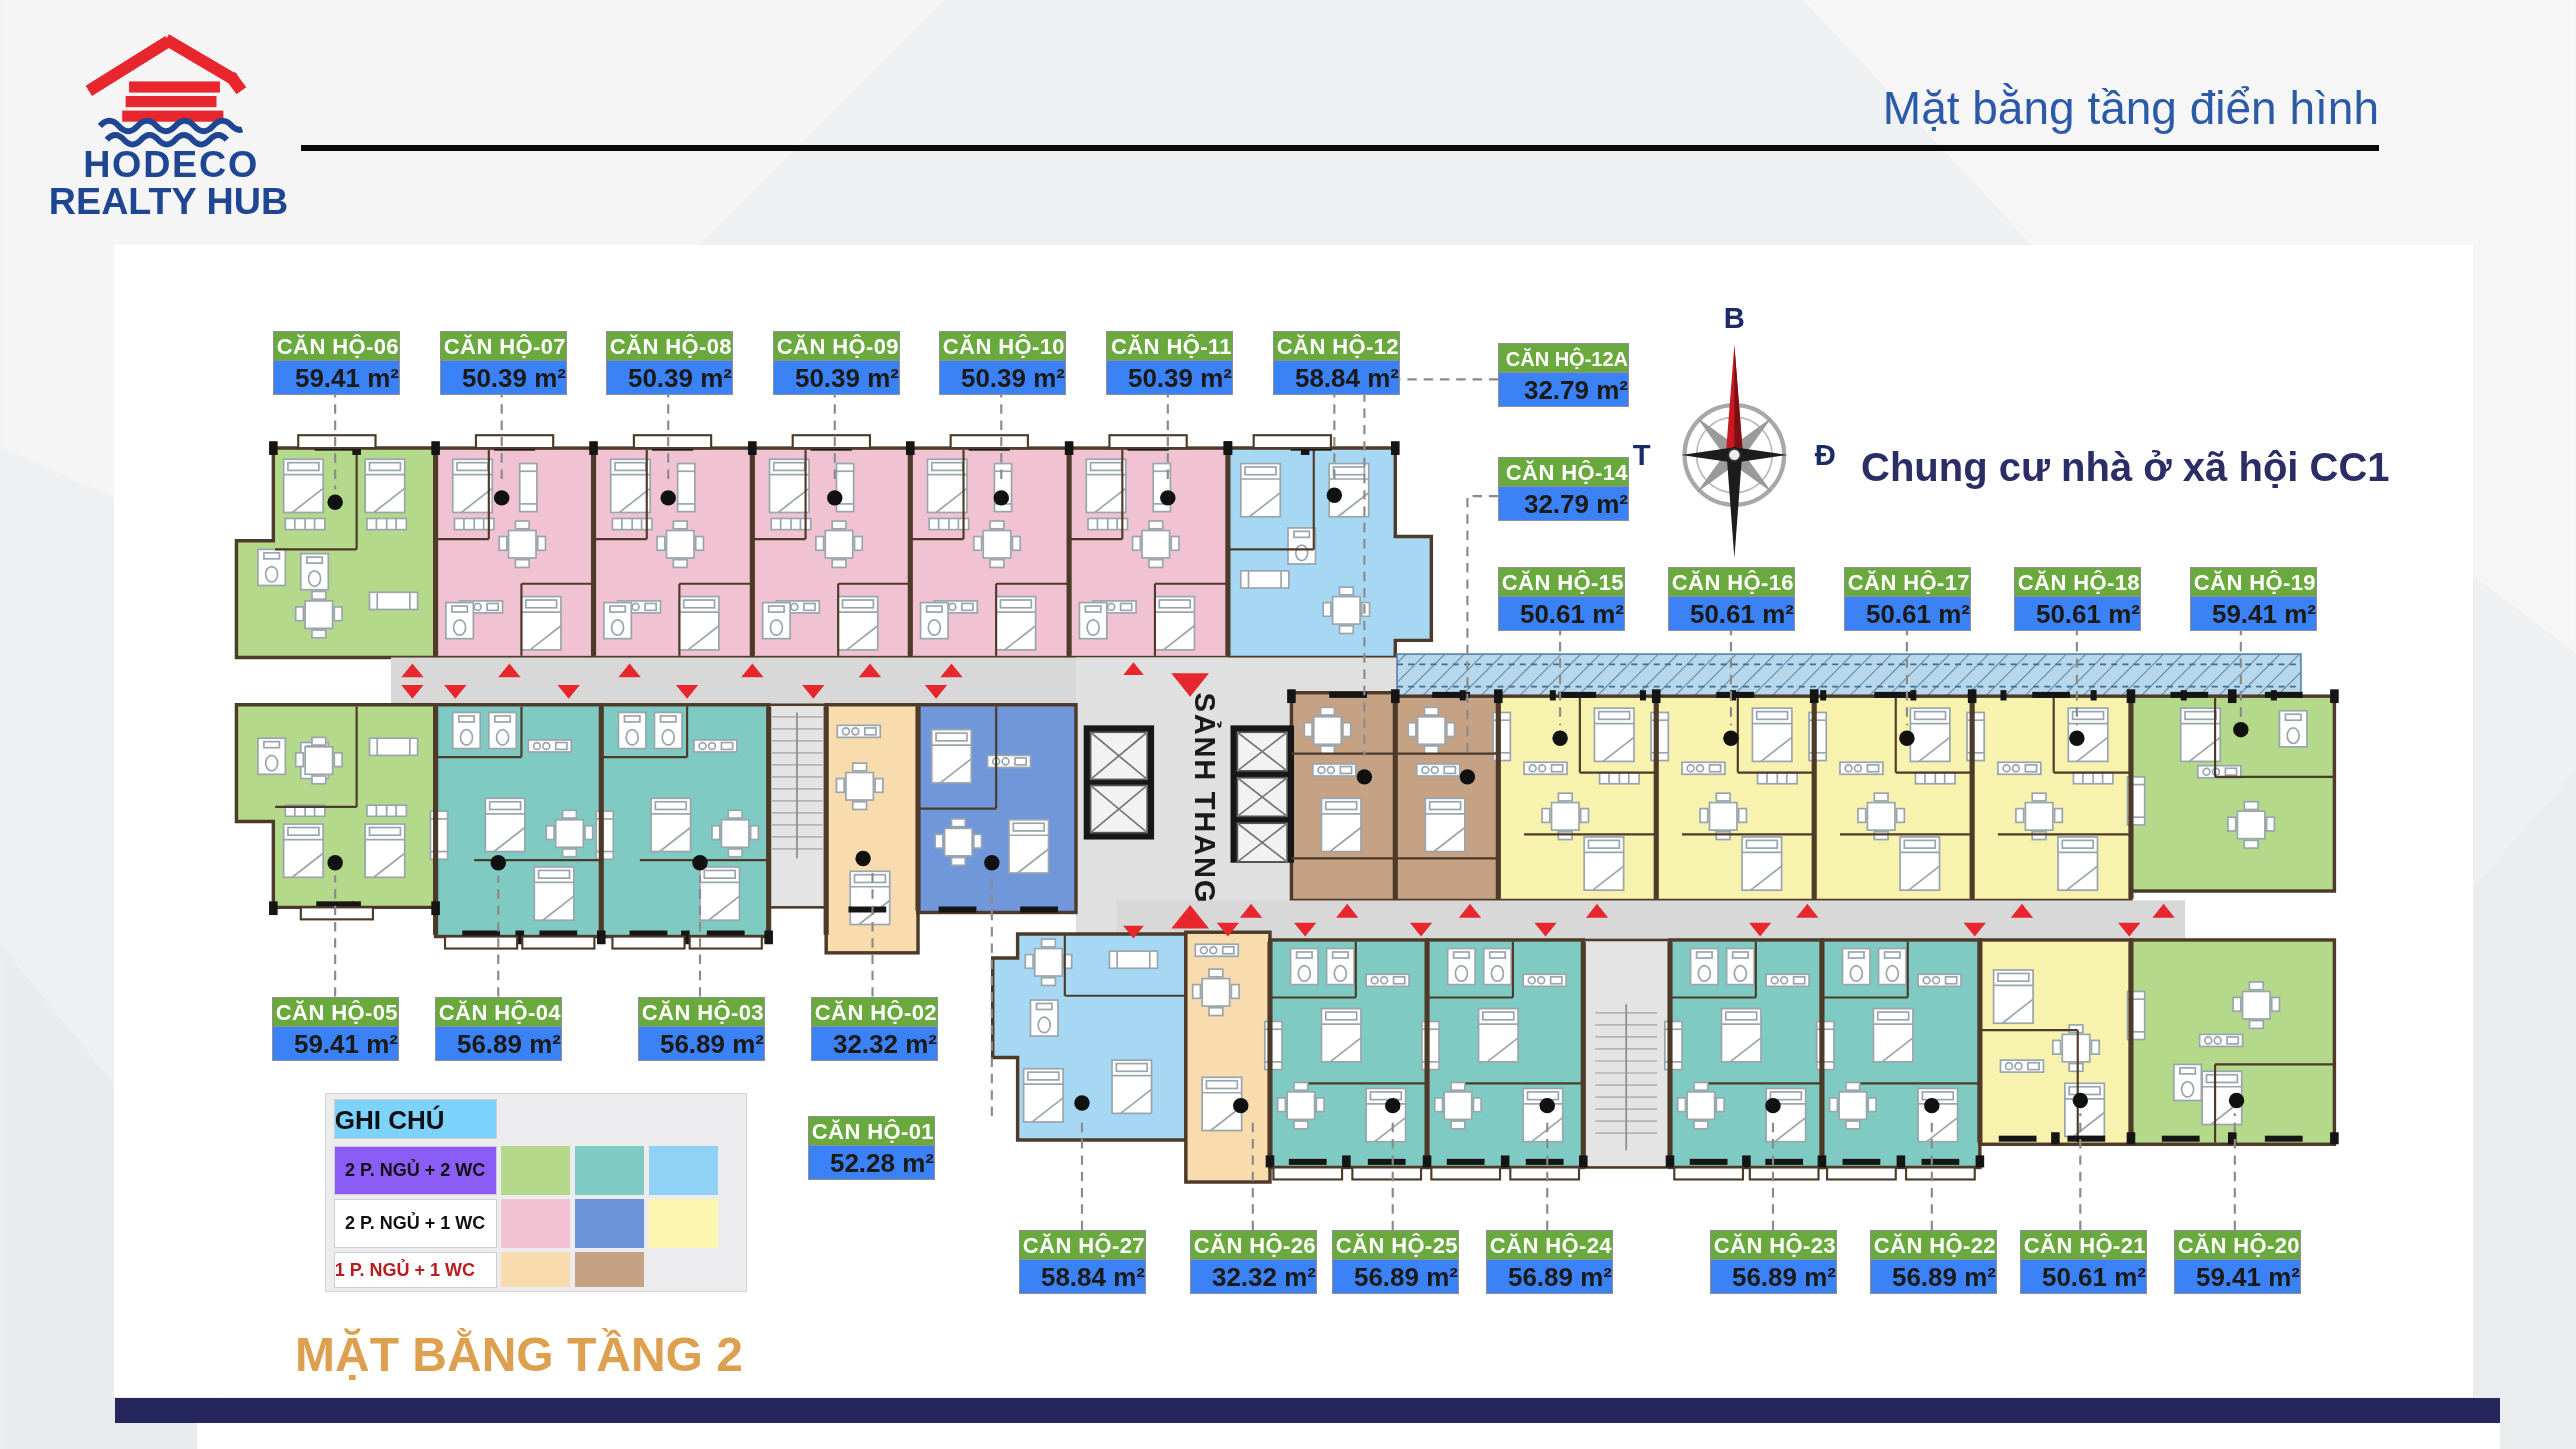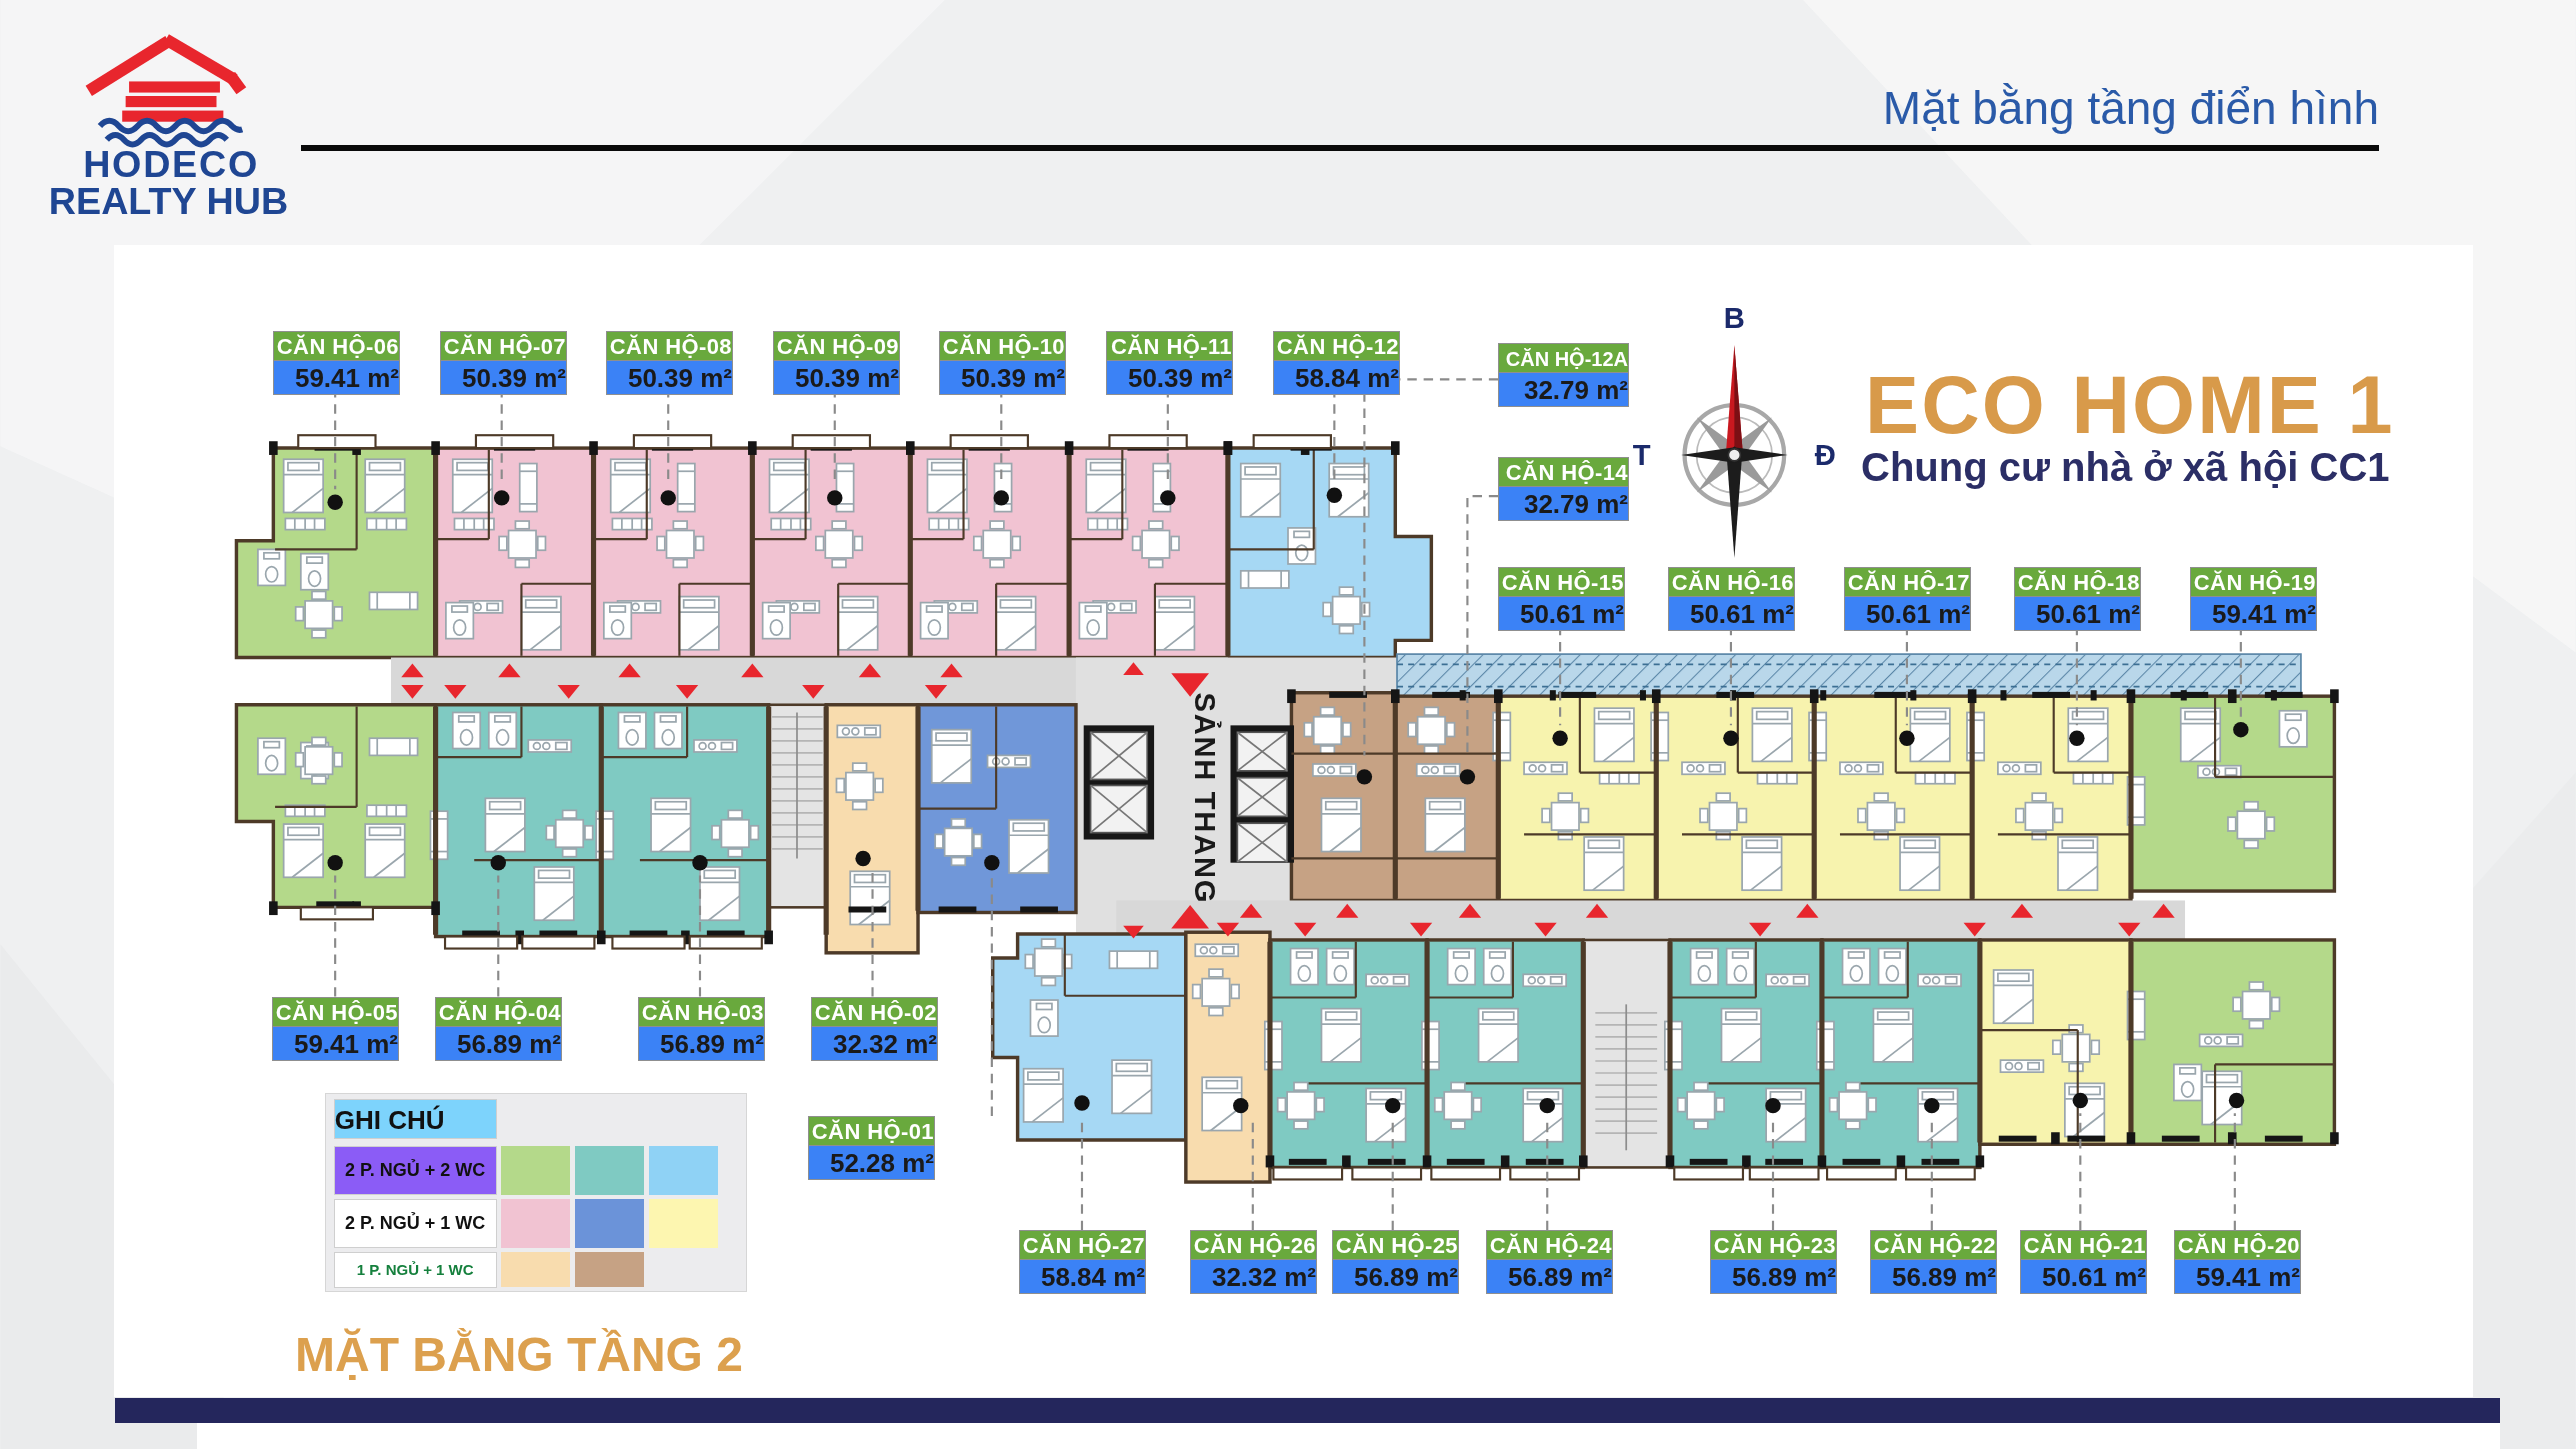--- a/index.html
+++ b/index.html
@@ -735,39 +735,38 @@
     </div>
     <div class="lbl" style="left:2020px;top:1230px;width:125px">
       <div class="g">CĂN HỘ-21</div>
       <div class="w">50.61 m²</div>
     </div>
     <div class="lbl" style="left:2174px;top:1230px;width:125px">
       <div class="g">CĂN HỘ-20</div>
       <div class="w">59.41 m²</div>
     </div>
 
-<div style="position:absolute;left:1865px;top:359px;white-space:nowrap;font-size:81px;font-weight:bold;color:#d89a4a;letter-spacing:2.1px">ECO HOME 1</div>
 
 <div style="position:absolute;left:1861px;top:445px;white-space:nowrap;font-size:40px;font-weight:bold;color:#2b2e66">Chung cư nhà ở xã hội CC1</div>
 
 <div style="position:absolute;left:325px;top:1093px;width:420px;height:197px;background:#ececee;border:1.7px solid #d6d6d6;z-index:5">
 
   <div style="position:absolute;left:7.7px;top:5.2px;width:161px;height:38px;background:#7dd3fc;border:0.9px solid #cfcfcf;text-align:left;line-height:41px;font-weight:bold;font-size:26px;color:#111">GHI CHÚ</div>
 
   <div style="position:absolute;left:7.7px;top:52px;width:161px;height:47px;background:#8b5cf6;border:0.9px solid #cfcfcf;text-align:center;line-height:47px;font-weight:bold;font-size:18px;color:#111;white-space:nowrap">2 P. NGỦ + 2 WC</div>
   <div style="position:absolute;left:175px;top:52px;width:69px;height:49px;background:#b4d98a"></div>
   <div style="position:absolute;left:249px;top:52px;width:69px;height:49px;background:#7fcac2"></div>
   <div style="position:absolute;left:323px;top:52px;width:69px;height:49px;background:#8fd2f5"></div>
 
   <div style="position:absolute;left:7.7px;top:105px;width:161px;height:47px;background:#fff;border:0.9px solid #cfcfcf;text-align:center;line-height:47px;font-weight:bold;font-size:18px;color:#111;white-space:nowrap">2 P. NGỦ + 1 WC</div>
   <div style="position:absolute;left:175px;top:105px;width:69px;height:49px;background:#f1c3d2"></div>
   <div style="position:absolute;left:249px;top:105px;width:69px;height:49px;background:#6b93d9"></div>
   <div style="position:absolute;left:323px;top:105px;width:69px;height:49px;background:#fdf6b0"></div>
 
-  <div style="position:absolute;left:7.7px;top:158px;width:161px;height:34px;background:#fff;border:0.9px solid #cfcfcf;text-align:center;line-height:34px;font-weight:bold;font-size:15px;color:#15803d;white-space:nowrap">1 P. NGỦ + 1 WC</div>
+  <div style="position:absolute;left:7.7px;top:158px;width:161px;height:34px;background:#fff;border:0.9px solid #cfcfcf;line-height:34px;font-weight:bold;font-size:18px;color:#b91c1c;white-space:nowrap">1 P. NGỦ + 1 WC</div>
   <div style="position:absolute;left:175px;top:158px;width:69px;height:35px;background:#f8dcae"></div>
   <div style="position:absolute;left:249px;top:158px;width:69px;height:35px;background:#c6a284"></div>
 </div>
 
 <div style="position:absolute;left:295px;top:1327px;font-size:48px;font-weight:bold;color:#dca04e">MẶT BẰNG TẦNG 2</div>
 
 
 <div style="position:absolute;left:115px;top:1398px;width:2385px;height:25px;background:#24265c"></div>
 
 <div style="position:absolute;left:197px;top:1423px;width:2303px;height:27px;background:#fff"></div>

